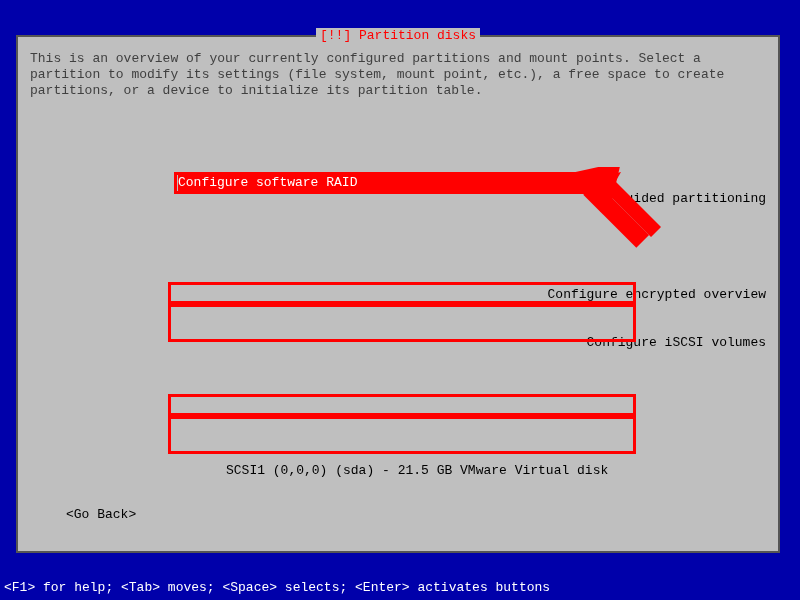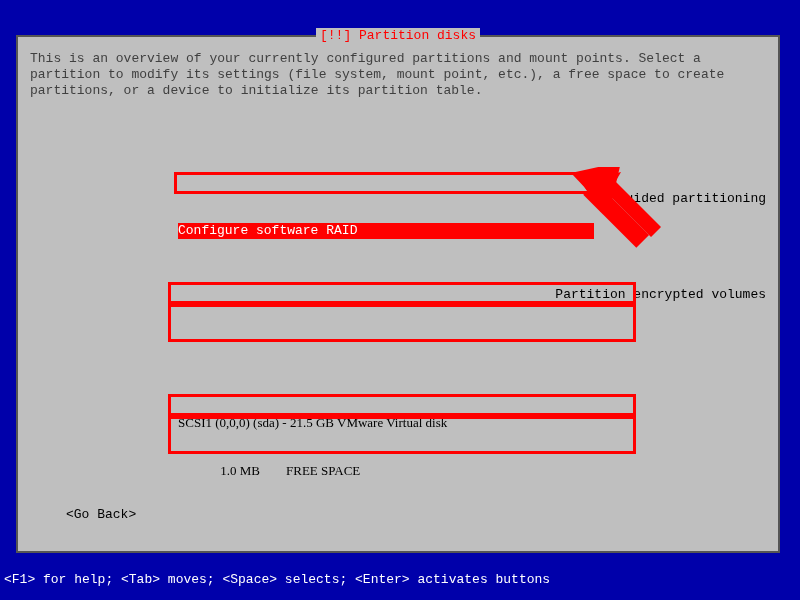--- a/index.html
+++ b/index.html
@@ -89,65 +89,66 @@
     color: #000000;
     cursor: pointer;
   }
   .footer {
     position: absolute;
     left: 0;
     bottom: 0;
     width: 800px;
     height: 32px;
     color: #FFFFFF;
-    padding: 0 0 12px 4px;
+    padding: 0 0 4px 4px;
     box-sizing: border-box;
     white-space: pre;
     display: flex;
     align-items: flex-end;
   }
   .arrow {
     position: absolute;
     z-index: 10;
     pointer-events: none;
   }
   
   .part-line {
     height: 16px;
     white-space: pre;
-    font-family: Liberation Serif, serif;
+    font-family: Liberation Mono, monospace;
+    margin-left: 48px;
   }
 </style>
 </head>
 <body>
 
 <div class="screen">
 
   <div class="dialog">
     <div class="dialog-title">
       <span>[!!] Partition disks</span>
     </div>
 
     <div class="dialog-body">This is an overview of your currently configured partitions and mount points. Select a
 partition to modify its settings (file system, mount point, etc.), a free space to create
 partitions, or a device to initialize its partition table.</div>
 
-    <div class="highlight-fill" style="left:160px; top:138px; width:416px; height:16px;margin-top:48px;"><span>Configure software RAID</span></div>
+    <div class="highlight-fill" style="left:160px; top:138px; width:416px; height:16px;"><span>Configure software RAID</span></div>
 
     <div class="highlight-box" style="left:156px; top:135px; width:426px; height:22px;"></div>
 
     <div class="menu-area">
       <div class="menu-item">Guided partitioning</div>
       <div class="menu-item selected" style="visibility:hidden;">Configure software RAID</div>
-      <div class="menu-item">Partition encrypted volumes</div>
+      <div class="menu-item">Configure encrypted overview</div>
+      <div class="menu-item">Configure iSCSI volumes</div>
 
       <div class="part-line" style="height:16px;"></div>
 
       <div class="part-line">SCSI1 (0,0,0) (sda) - 21.5 GB VMware Virtual disk</div>
-      <div class="part-line">             1.0 MB        FREE SPACE</div>
       
       
       
       
 
       
       
       
       
       

